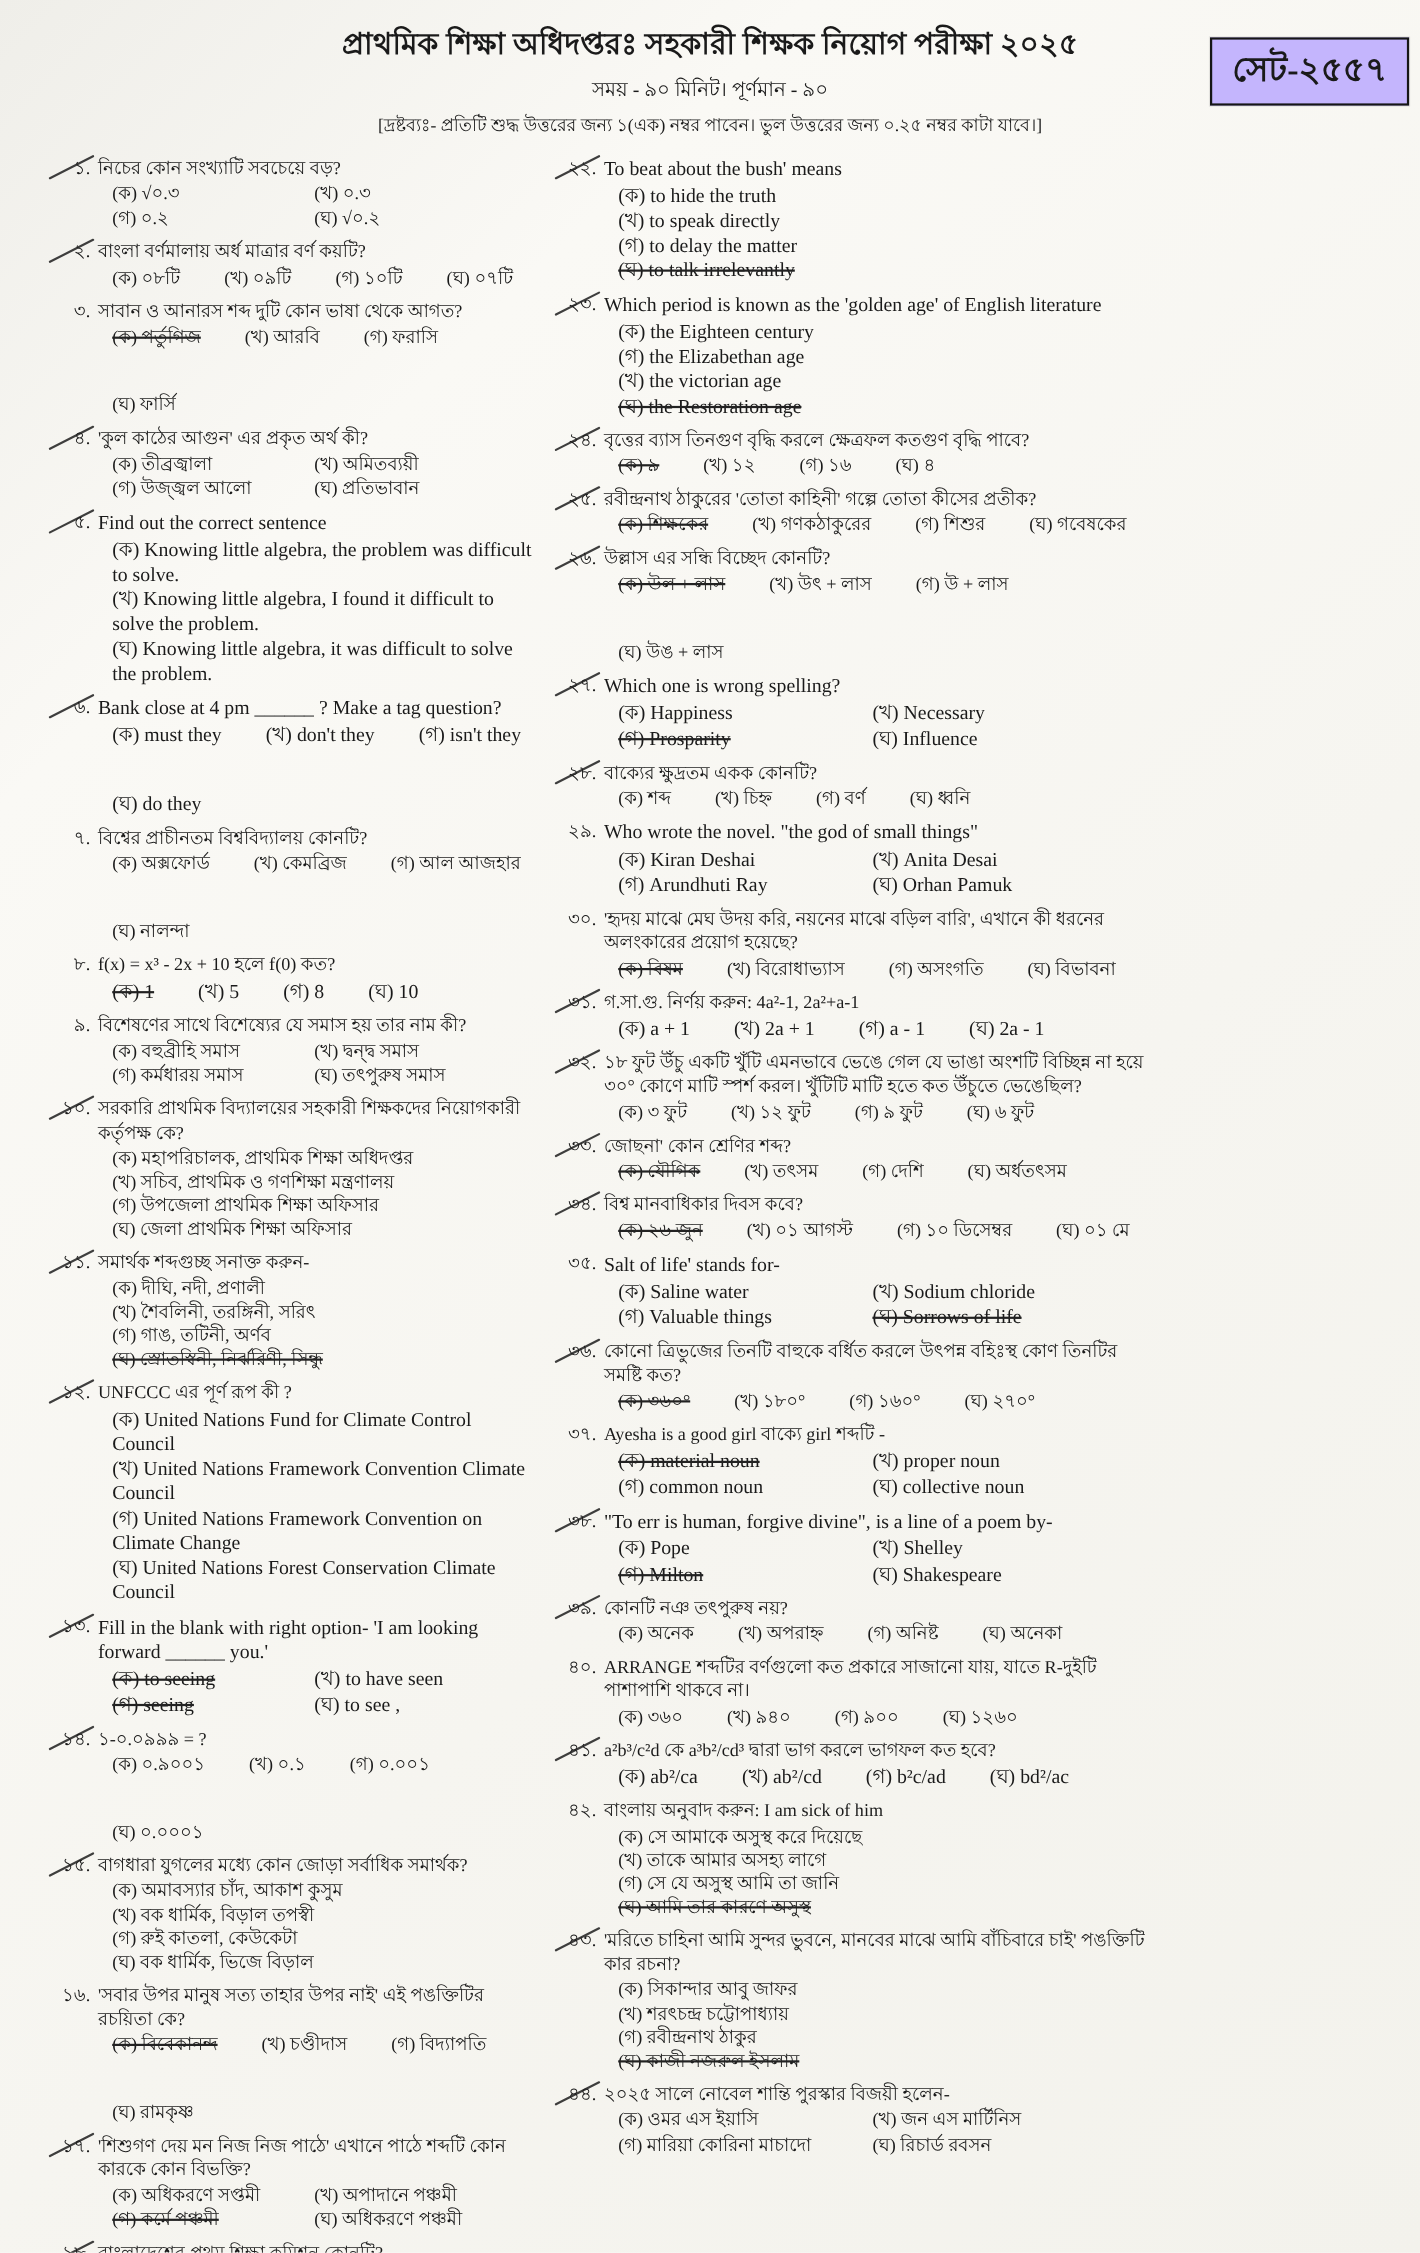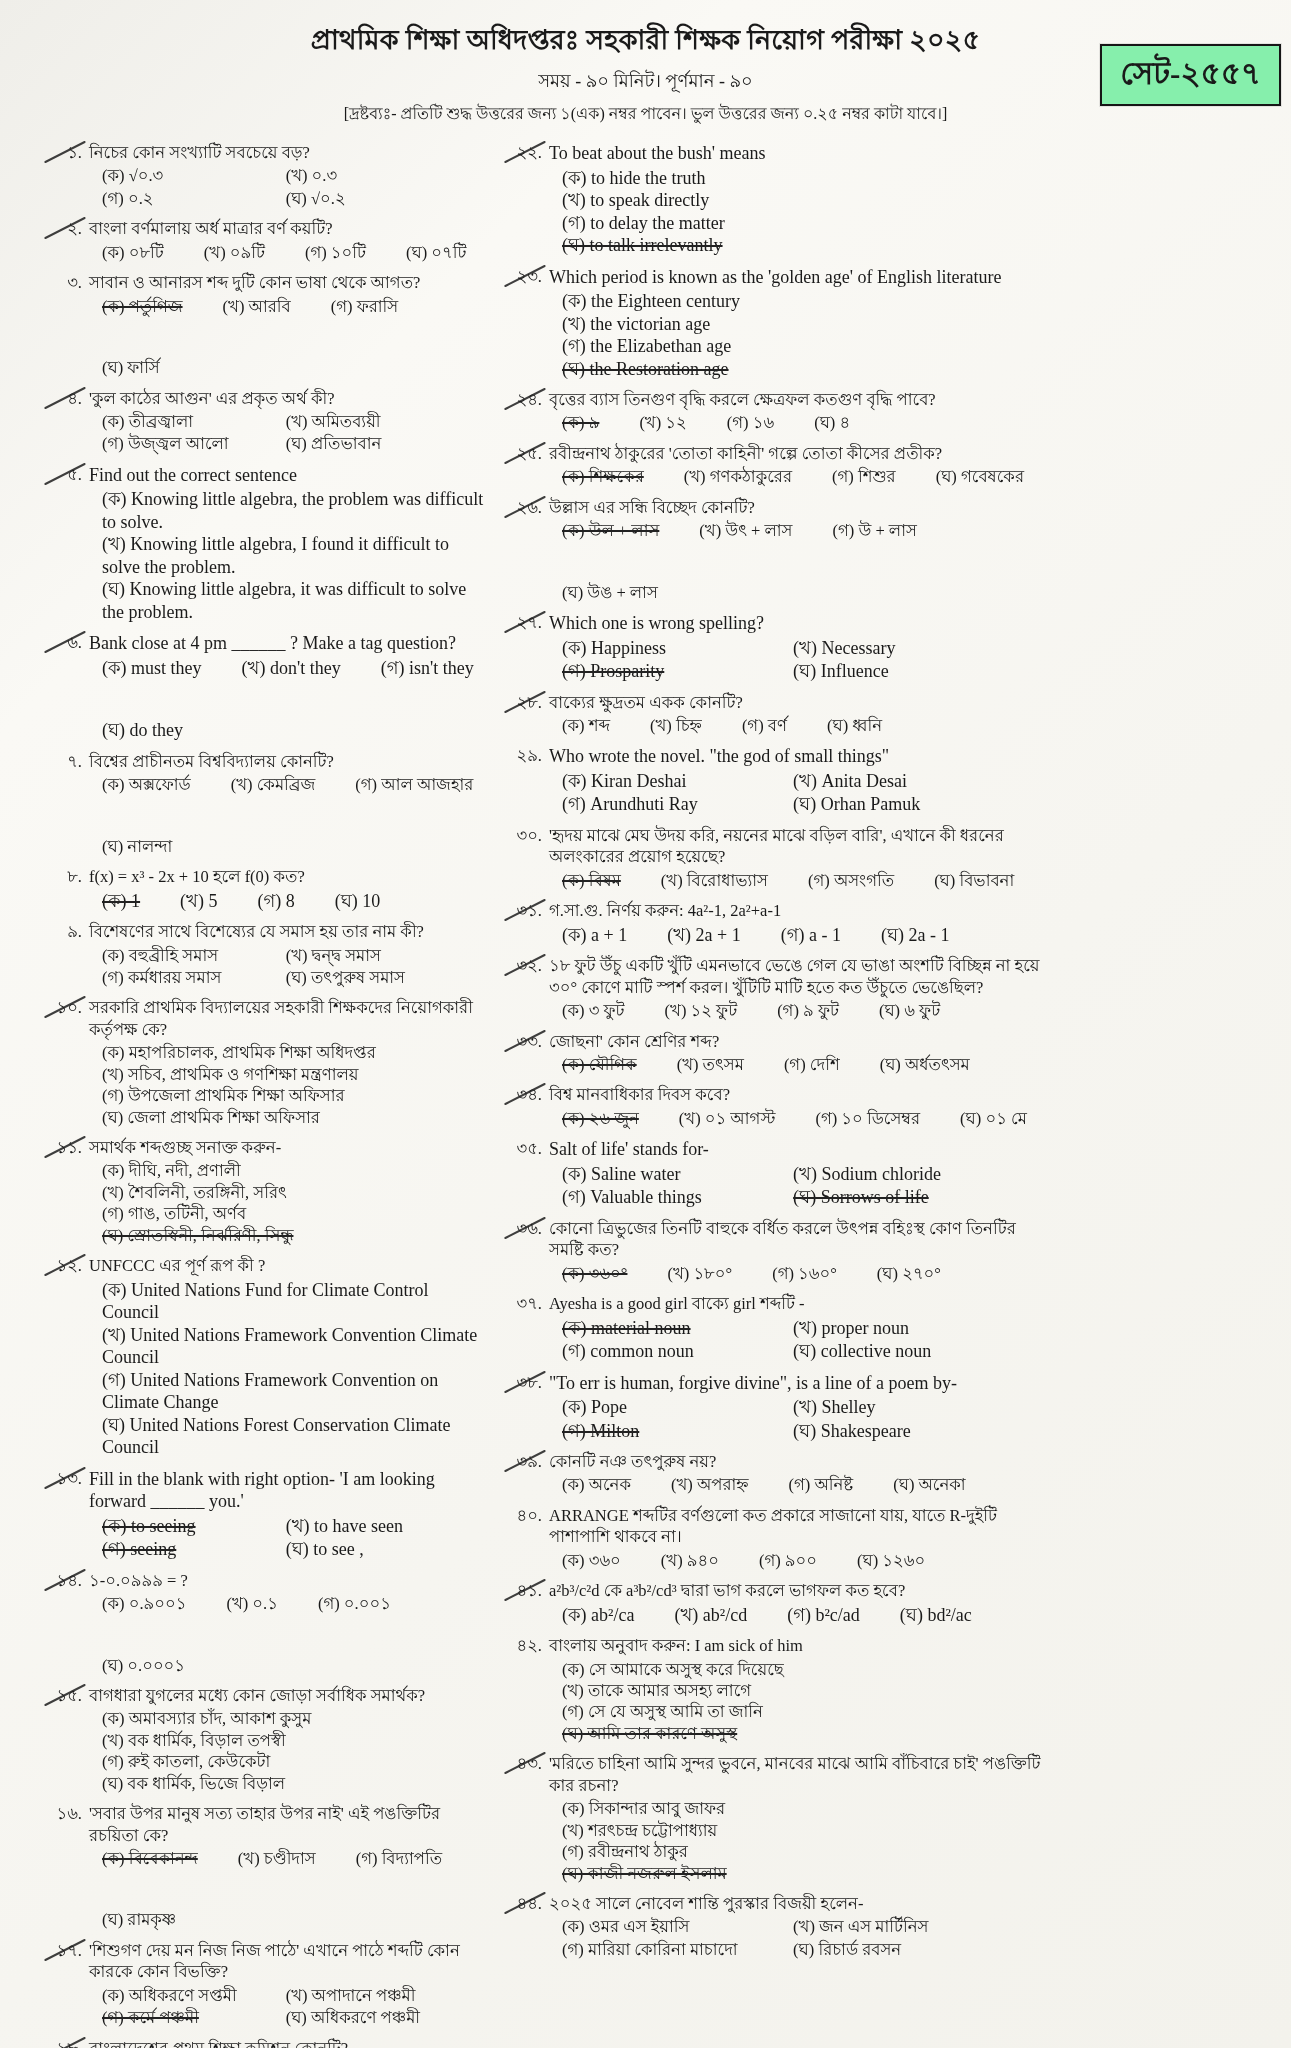--- a/index.html
+++ b/index.html
@@ -8,22 +8,22 @@
     background:linear-gradient(135deg,#efeee9 0%,#faf9f5 22%,#f6f5f0 60%,#f3f2ec 100%);
     color:#1a1a1a;
     font-family:"Liberation Serif","DejaVu Serif",serif;
     -webkit-font-smoothing:antialiased;
   }
   .header{text-align:center;padding-top:19px;}
   .title{font-size:27px;font-weight:bold;letter-spacing:.2px;}
   .meta{font-size:18px;margin-top:3px;}
   .note{font-size:16px;margin-top:3px;}
   .set-badge{
-    position:absolute;top:44px;right:10px;
-    border:2px solid #161616;background:#86efac;
+    position:absolute;top:34px;right:10px;
+    border:2px solid #161616;background:#c4b5fd;
     padding:3px 18px;font-size:31px;font-weight:bold;
     box-shadow:0 0 0 1px rgba(0,0,0,.08);
   }
   .cols{display:flex;align-items:flex-start;margin-top:14px;padding-left:46px;gap:16px;}
   .col{flex:none;}
   .col.left{width:444px;}
   .col.right{width:546px;}
   .q{display:flex;gap:7px;margin-bottom:9px;}
   .qnum{flex:none;width:36px;text-align:right;font-size:16.5px;line-height:1.3;position:relative;}
   .qnum.marked::after{
@@ -293,22 +293,22 @@
             <span class="opt struck en">(ঘ) to talk irrelevantly</span>
           </div>
         </div>
       </div>
       <div class="q">
         <div class="qnum marked">২৩.</div>
         <div class="qb">
           <div class="qt en">Which period is known as the 'golden age' of English literature</div>
           <div class="opts stack">
             <span class="opt en">(ক) the Eighteen century</span>
+            <span class="opt en">(গ) the Elizabethan age</span>
             <span class="opt en">(খ) the victorian age</span>
-            <span class="opt en">(গ) the Elizabethan age</span>
             <span class="opt struck en">(ঘ) the Restoration age</span>
           </div>
         </div>
       </div>
       <div class="q">
         <div class="qnum marked">২৪.</div>
         <div class="qb">
           <div class="qt">বৃত্তের ব্যাস তিনগুণ বৃদ্ধি করলে ক্ষেত্রফল কতগুণ বৃদ্ধি পাবে?</div>
           <div class="opts inline">
             <span class="opt struck">(ক) ৯</span>

